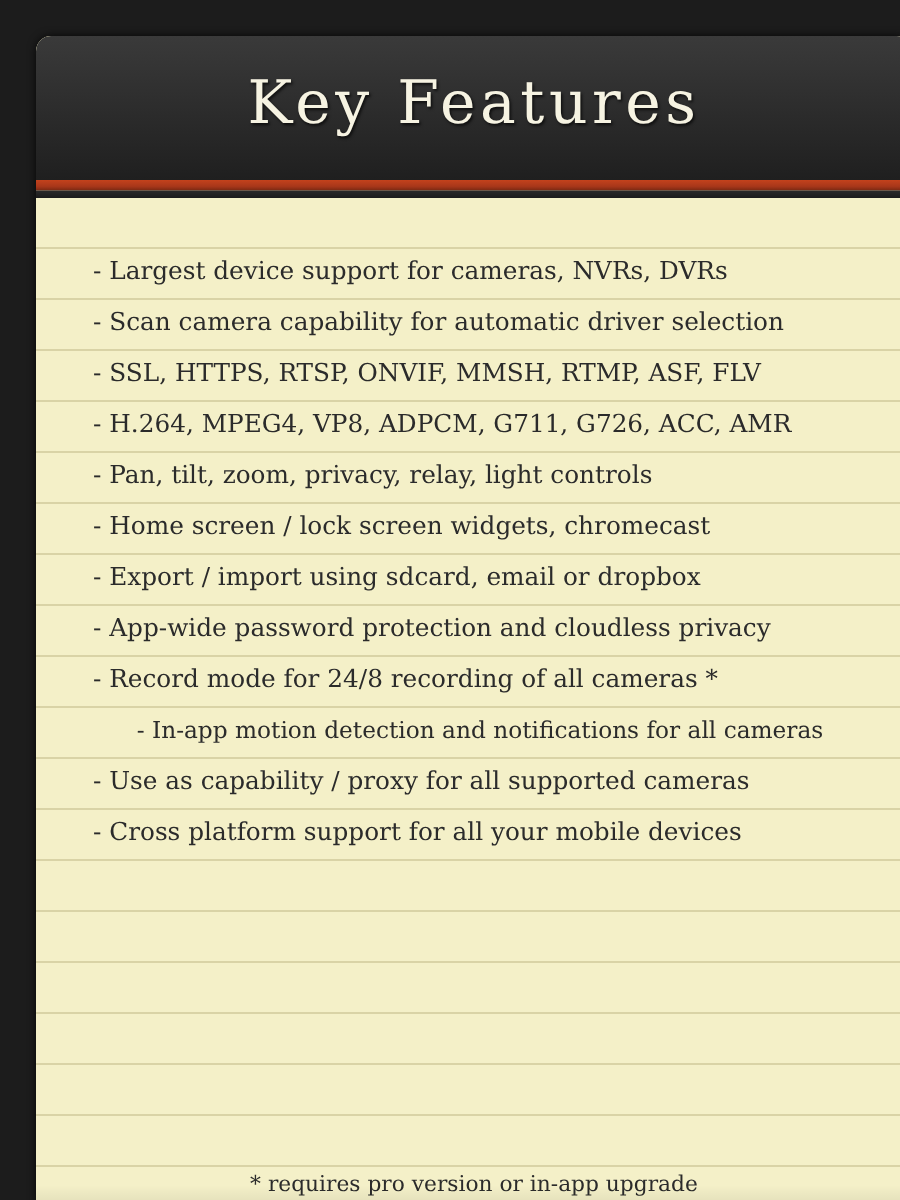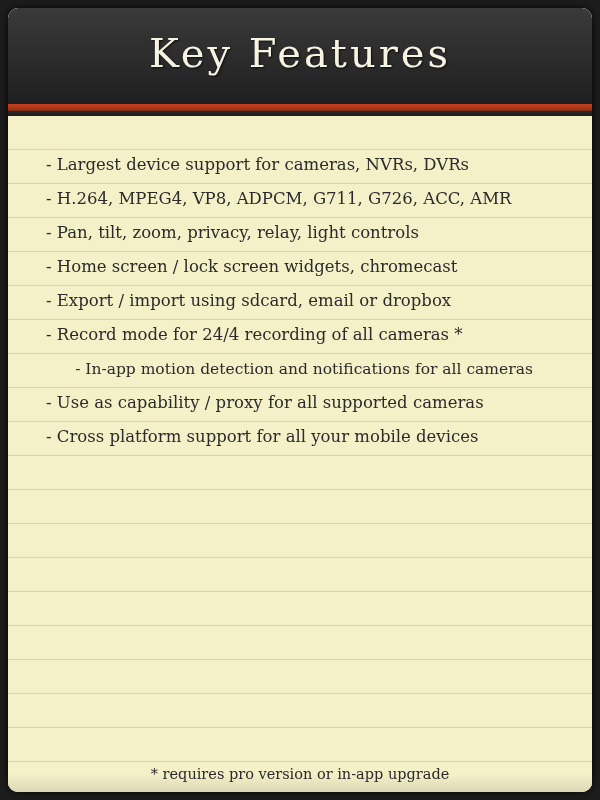--- a/index.html
+++ b/index.html
@@ -13,21 +13,21 @@
     overflow: hidden;
     font-family: "DejaVu Serif", serif;
   }
 
   .page {
     position: relative;
     width: 600px;
     height: 800px;
     box-sizing: border-box;
     background: #1c1c1c;
-    padding: 8px;
+    padding: 24px;
   }
 
   .pad {
     position: relative;
     width: 584px;
     height: 784px;
     box-sizing: border-box;
     border-radius: 10px;
     background: #f2eec8;
     box-shadow: 0 0 6px rgba(0,0,0,0.8);
@@ -138,25 +138,28 @@
 
     <div class="pad-header">
       <h1 class="pad-title">Key Features</h1>
     </div>
     <div class="red-strip"></div>
     <div class="dark-strip"></div>
 
     <div class="pad-body">
       <ul class="features">
         <li class="feature">- Largest device support for cameras, NVRs, DVRs</li>
+        <li class="feature">- Scan camera capability for automatic driver selection</li>
+        <li class="feature">- SSL, HTTPS, RTSP, ONVIF, MMSH, RTMP, ASF, FLV</li>
         <li class="feature">- H.264, MPEG4, VP8, ADPCM, G711, G726, ACC, AMR</li>
         <li class="feature">- Pan, tilt, zoom, privacy, relay, light controls</li>
         <li class="feature">- Home screen / lock screen widgets, chromecast</li>
         <li class="feature">- Export / import using sdcard, email or dropbox</li>
-        <li class="feature">- Record mode for 24/4 recording of all cameras *</li>
+        <li class="feature">- App-wide password protection and cloudless privacy</li>
+        <li class="feature">- Record mode for 24/8 recording of all cameras *</li>
         <li class="feature small">- In-app motion detection and notifications for all cameras</li>
         <li class="feature">- Use as capability / proxy for all supported cameras</li>
         <li class="feature">- Cross platform support for all your mobile devices</li>
       </ul>
 
       <div class="footer-note">* requires pro version or in-app upgrade</div>
       <div class="pad-bottom-shadow"></div>
     </div>
 
   </div>

